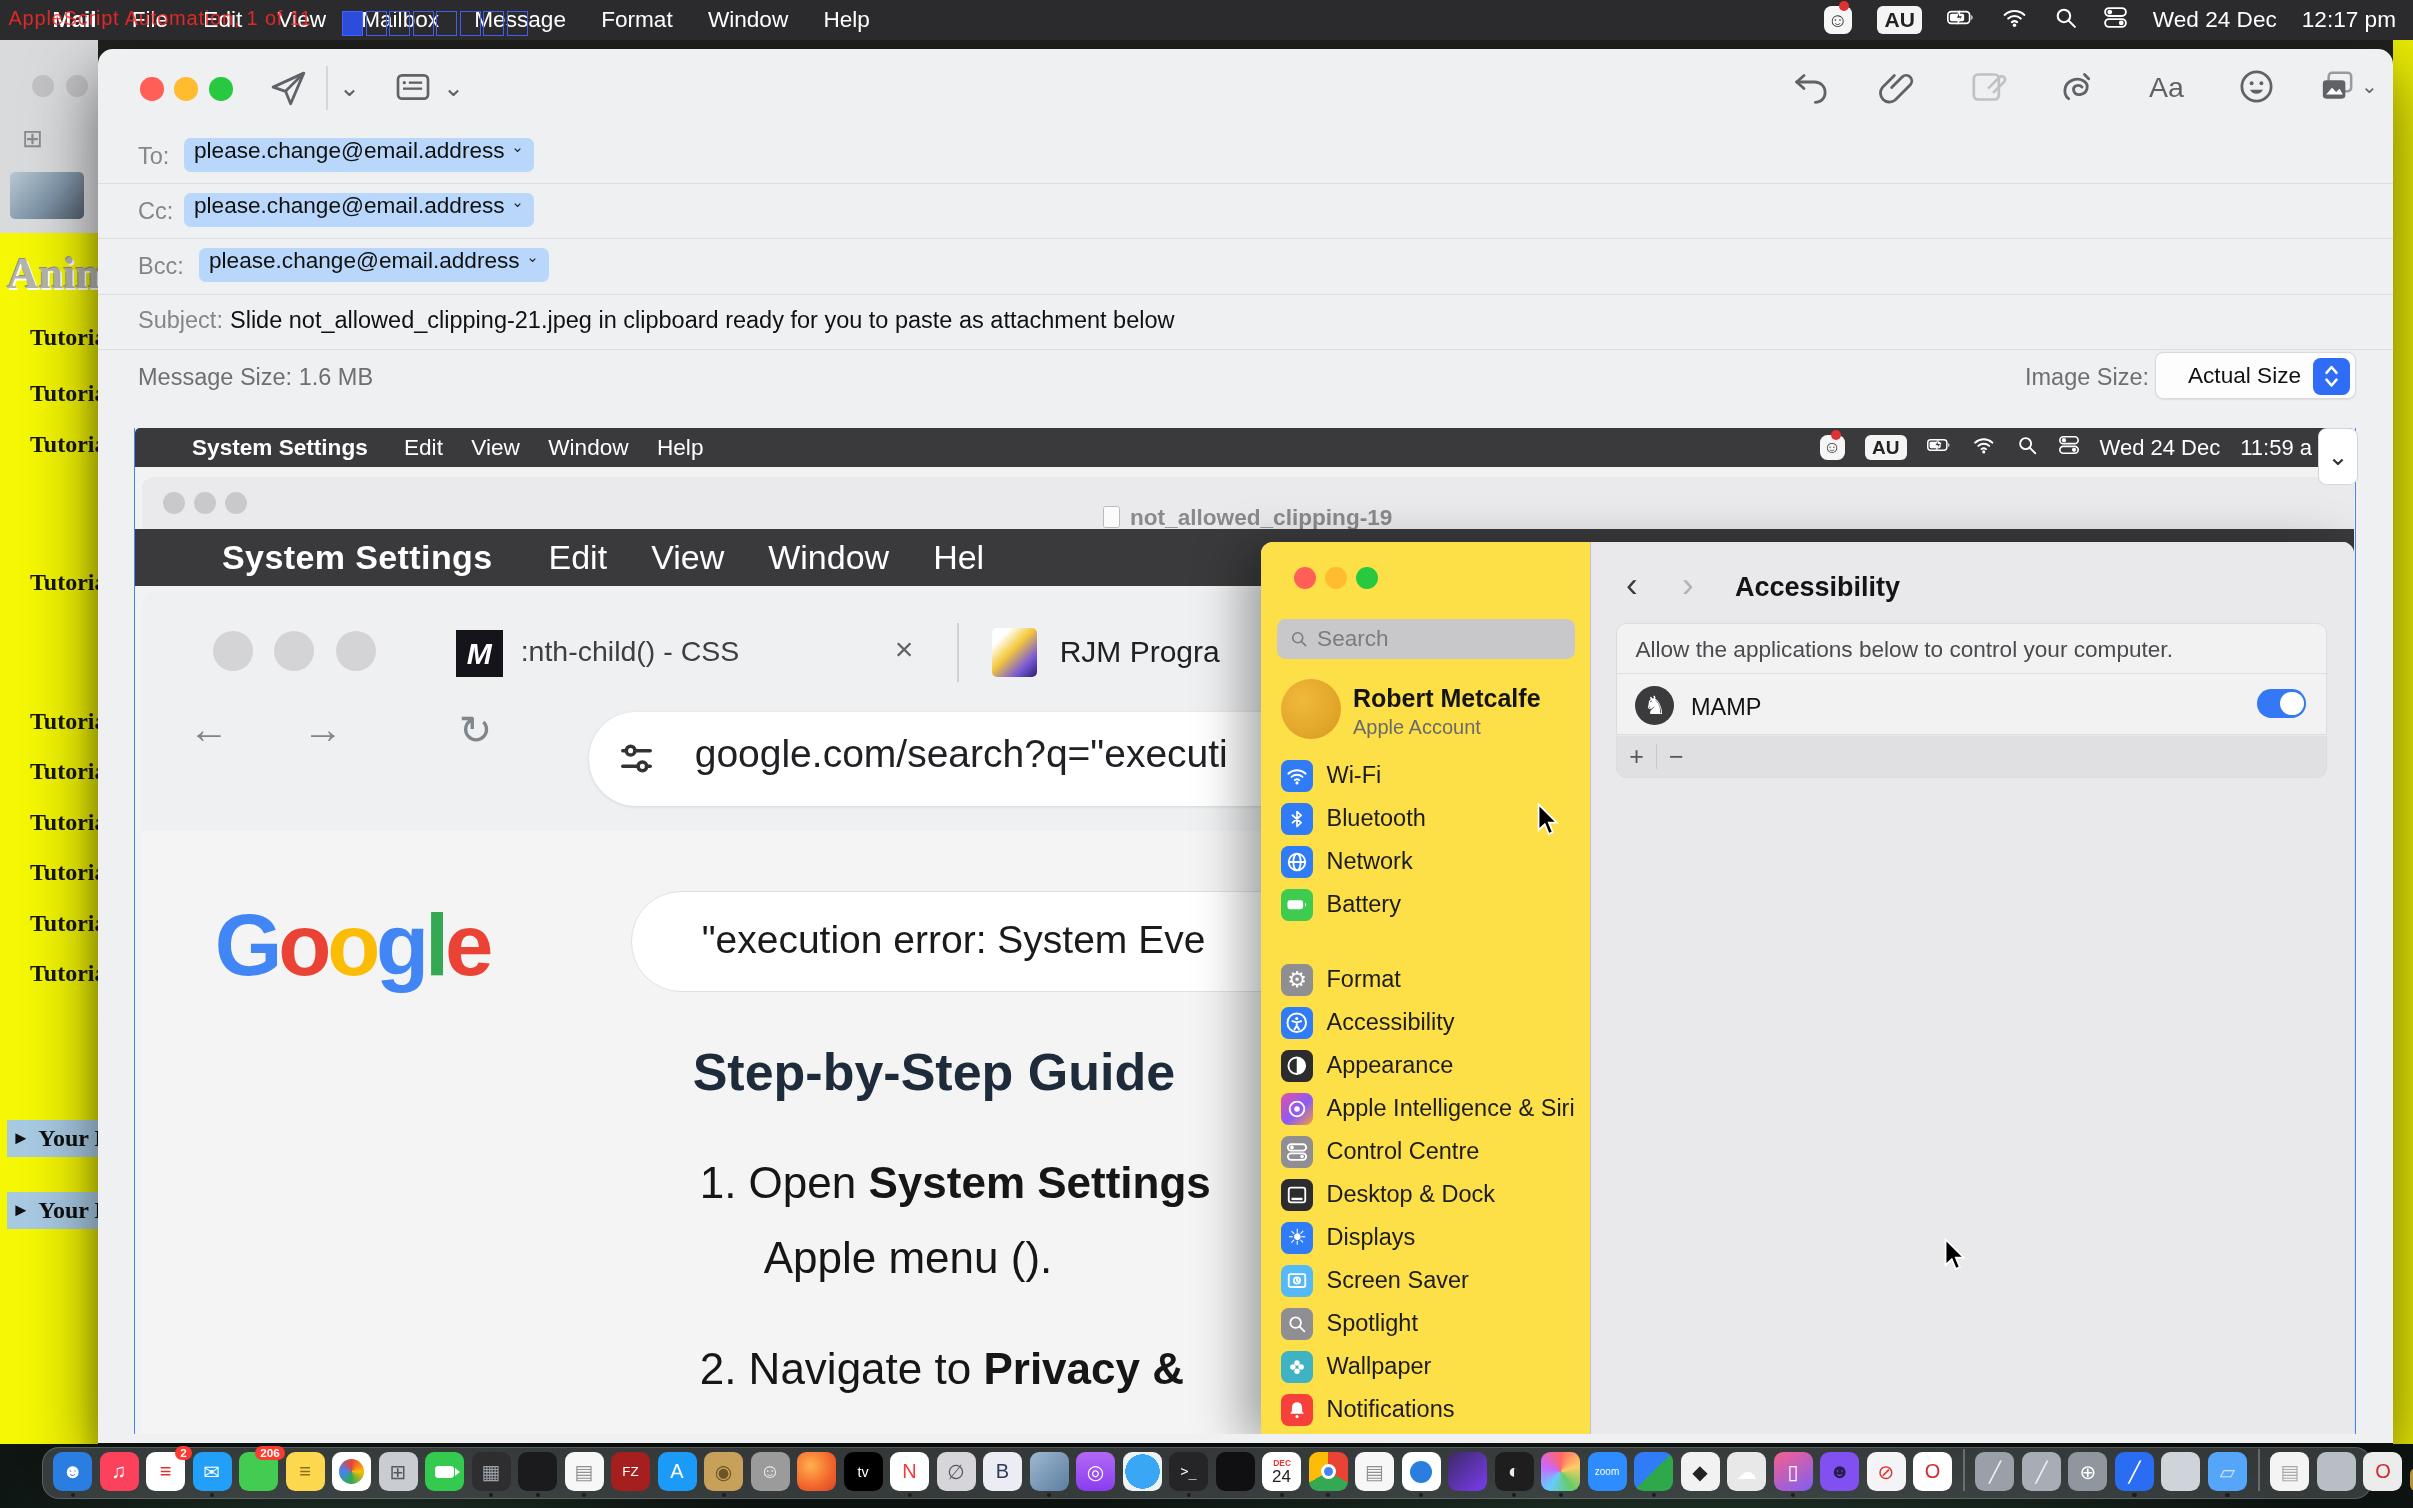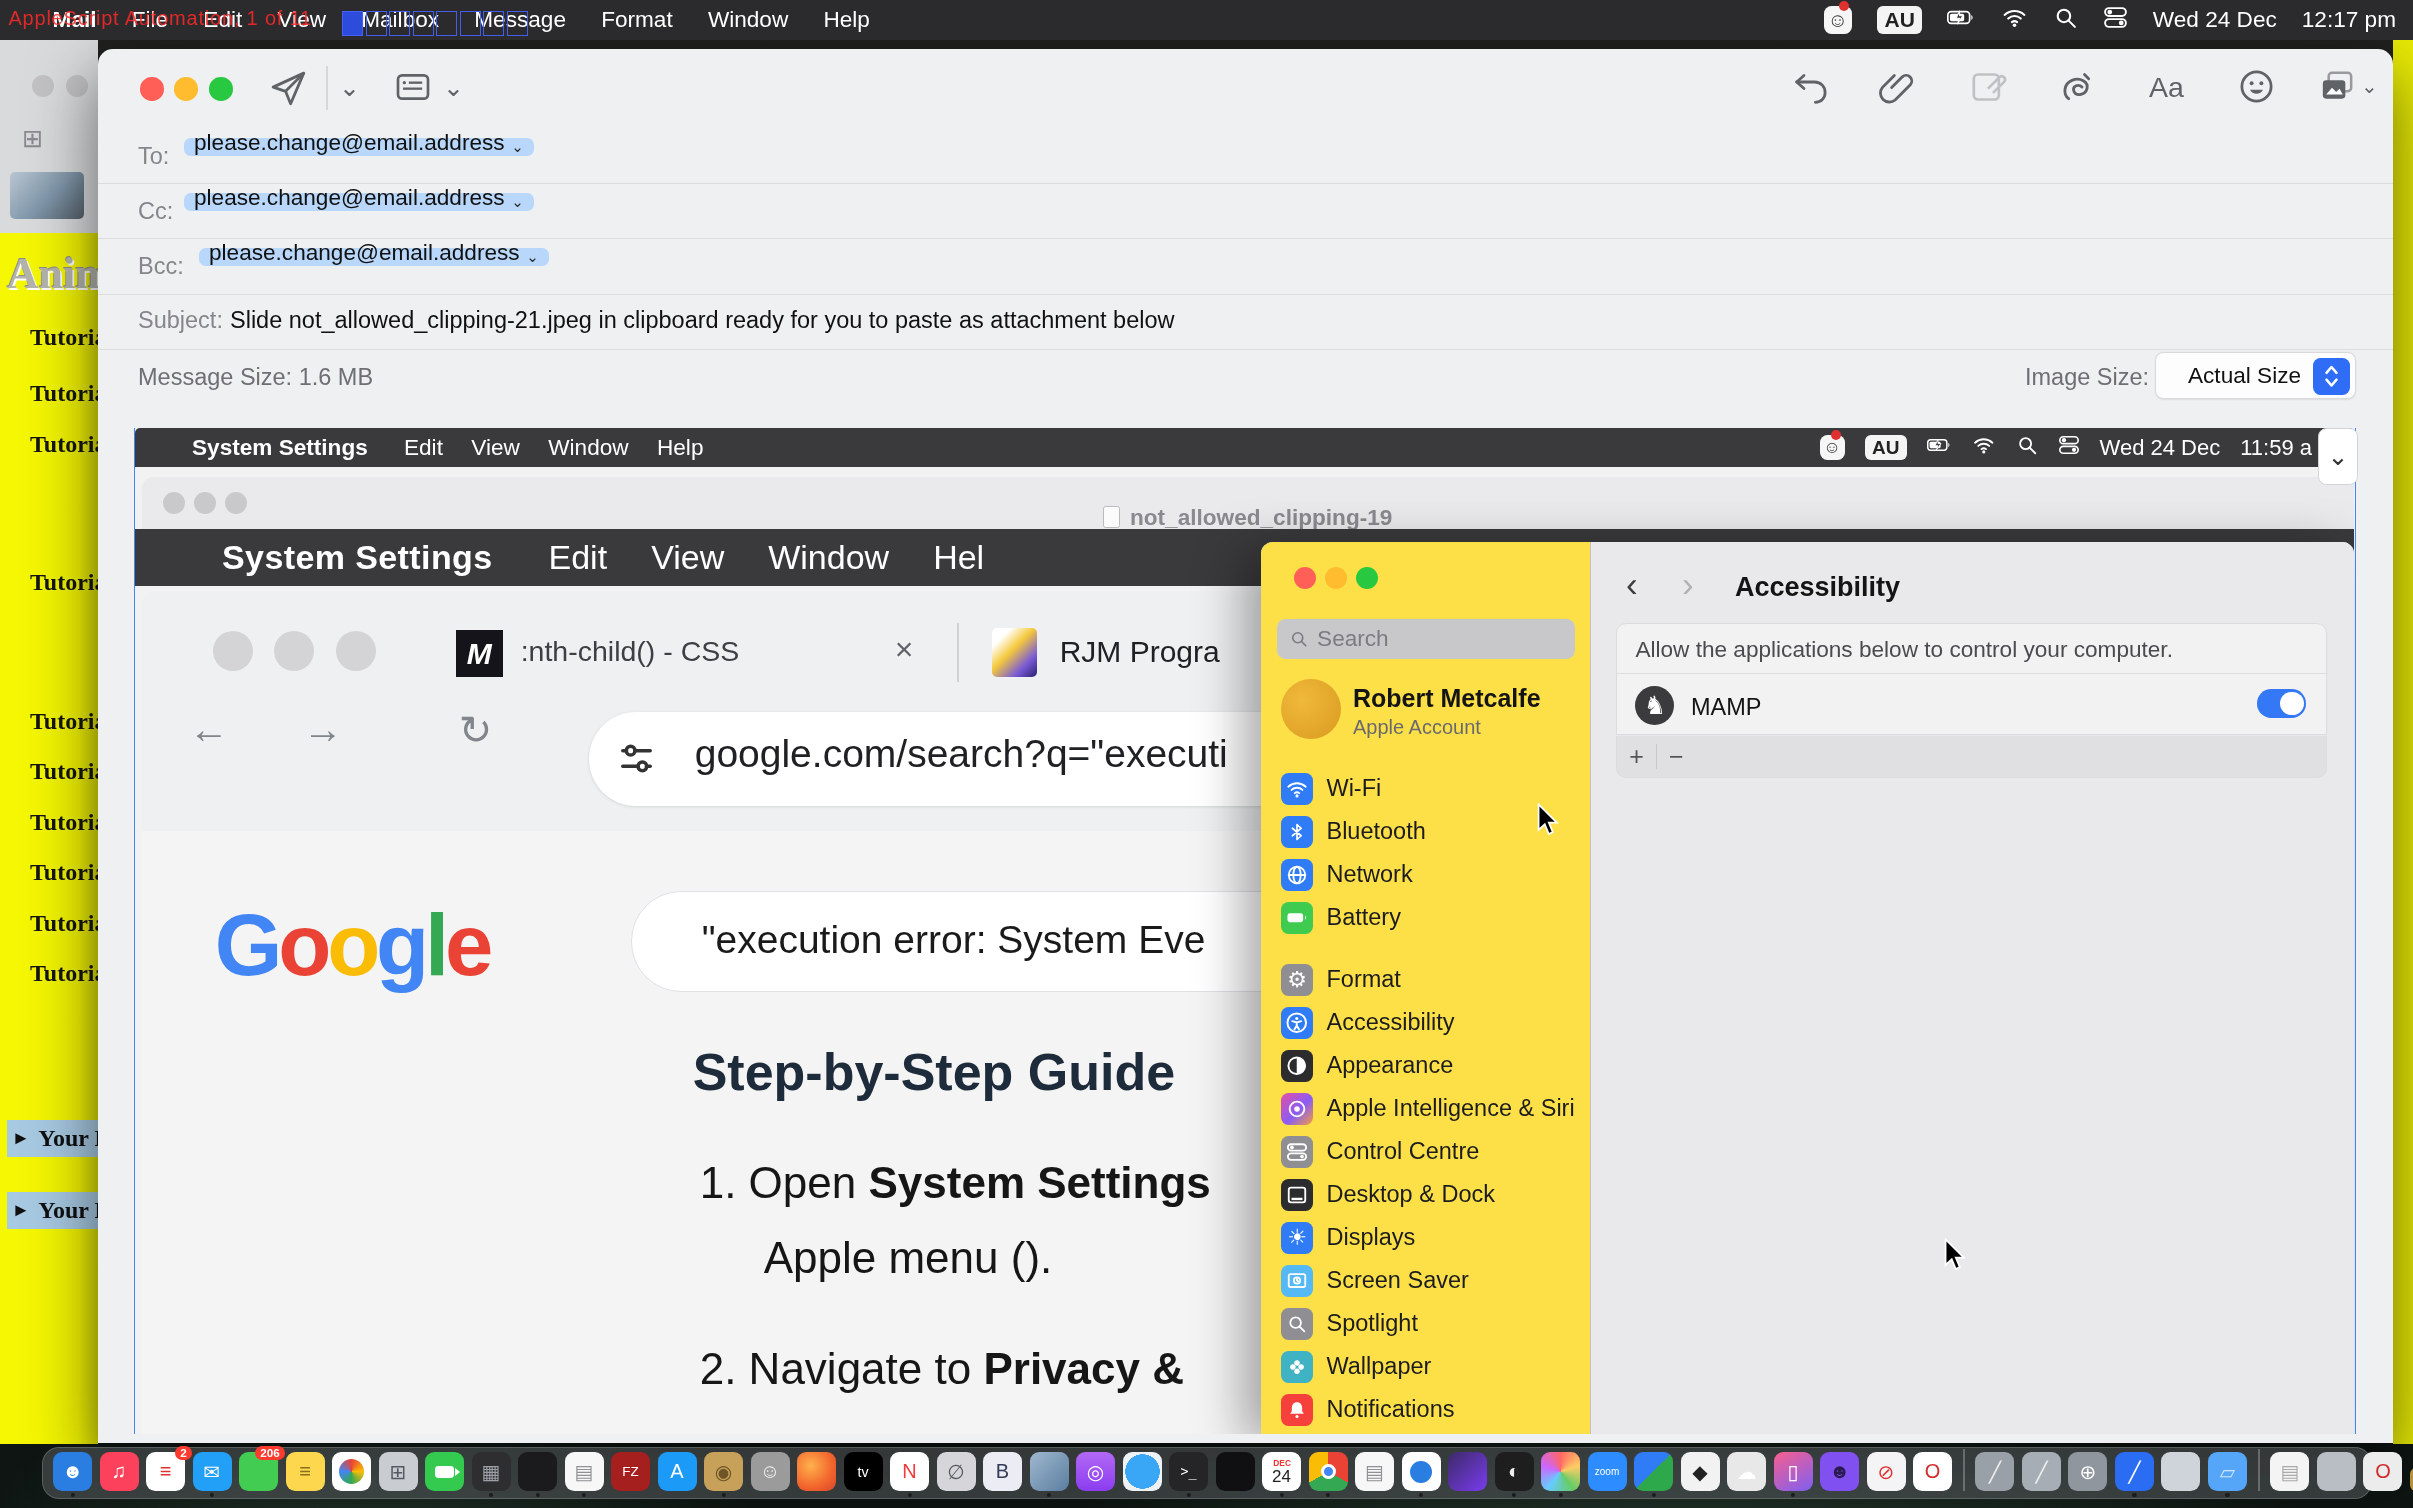--- a/index.html
+++ b/index.html
@@ -54,21 +54,21 @@
     box-shadow:0 25px 67px rgba(0,0,0,.55); z-index:10; }
   .tl { position:absolute; border-radius:50%; width:23.5px; height:23.5px; }
   .tl.r{ background:#ff5f57; } .tl.y{ background:#febc2e; } .tl.g{ background:#28c840; }
   .tb-ic { position:absolute; color:#5f6368; }
   .tb-ic svg { display:block; }
   .tb-div { position:absolute; width:1.7px; height:44px; background:#d7d7d9; }
   .chev { font-size:25px; color:#5f6368; }
 
   .row-line { position:absolute; left:0; width:2295px; height:0.8px; background:#ddddde; }
   .fld-label { position:absolute; font-size:23.5px; color:#86868a; }
-  .token { position:absolute; background:#b9d7fb; border-radius:6.7px; height:18px; display:flex; align-items:flex-end;
+  .token { position:absolute; background:#b9d7fb; border-radius:6.7px; height:34px; display:flex; align-items:flex-start;
     padding:0 10px; font-size:22.6px; color:#111; gap:6.7px; }
   .token .tkchev { font-size:15px; color:#222; }
   .subj { position:absolute; font-size:23.5px; color:#111; }
   .msize { position:absolute; font-size:23.5px; color:#6f6f73; }
   .isz-label { position:absolute; font-size:23.5px; color:#6f6f73; }
   .isz-btn { position:absolute; width:201px; height:47px; background:#fdfdfd; border:0.8px solid #d9d9db; border-radius:8.4px;
     display:flex; align-items:center; font-size:22.6px; color:#111; padding-left:32px; box-shadow:0 0.8px 1.7px rgba(0,0,0,.08);}
   .isz-step { position:absolute; right:5px; top:5px; width:37px; height:37px; background:#2f6df6; border-radius:7.5px;
     color:#fff; display:flex; flex-direction:column; align-items:center; justify-content:center; font-size:13.4px; line-height:11px;}
   #body-chev { left:2220px; top:379px; width:40px; height:57px; background:#fff; border:0.8px solid #d4d4d6; border-radius:8.4px;
@@ -473,21 +473,21 @@
         <div id="sb-search">
           <svg width="20" height="20" viewBox="0 0 24 24">
               <circle cx="10.5" cy="10.5" r="6" fill="none" stroke="#7c7c80" stroke-width="2"></circle>
               <path d="M15 15 L20 20" stroke="#7c7c80" stroke-width="2" stroke-linecap="round"></path>
             </svg>
           <span>Search</span>
         </div>
         <div class="avatar"></div>
         <div class="acct-name">Robert Metcalfe</div>
         <div class="acct-sub">Apple Account</div>
-        <div class="sb-group" id="sb-group1" style="top:225px">
+        <div class="sb-group" id="sb-group1" style="top:212px">
             <div class="sb-row">
               <span class="sb-ico" style="background: rgb(47, 124, 246);">
                 <svg width="22" height="22" viewBox="0 0 24 24">
                   <path d="M2.5 9.5C8 4.5 16 4.5 21.5 9.5" fill="none" stroke="#fff" stroke-width="2" stroke-linecap="round"></path>
                   <path d="M6 13c3.5-3.2 8.5-3.2 12 0" fill="none" stroke="#fff" stroke-width="2" stroke-linecap="round"></path>
                   <path d="M9.5 16.5c1.5-1.2 3.5-1.2 5 0" fill="none" stroke="#fff" stroke-width="2" stroke-linecap="round"></path>
                   <circle cx="12" cy="19.5" r="1.7" fill="#fff"></circle>
                 </svg>
               </span>
               <span class="sb-lab">Wi-Fi</span>

